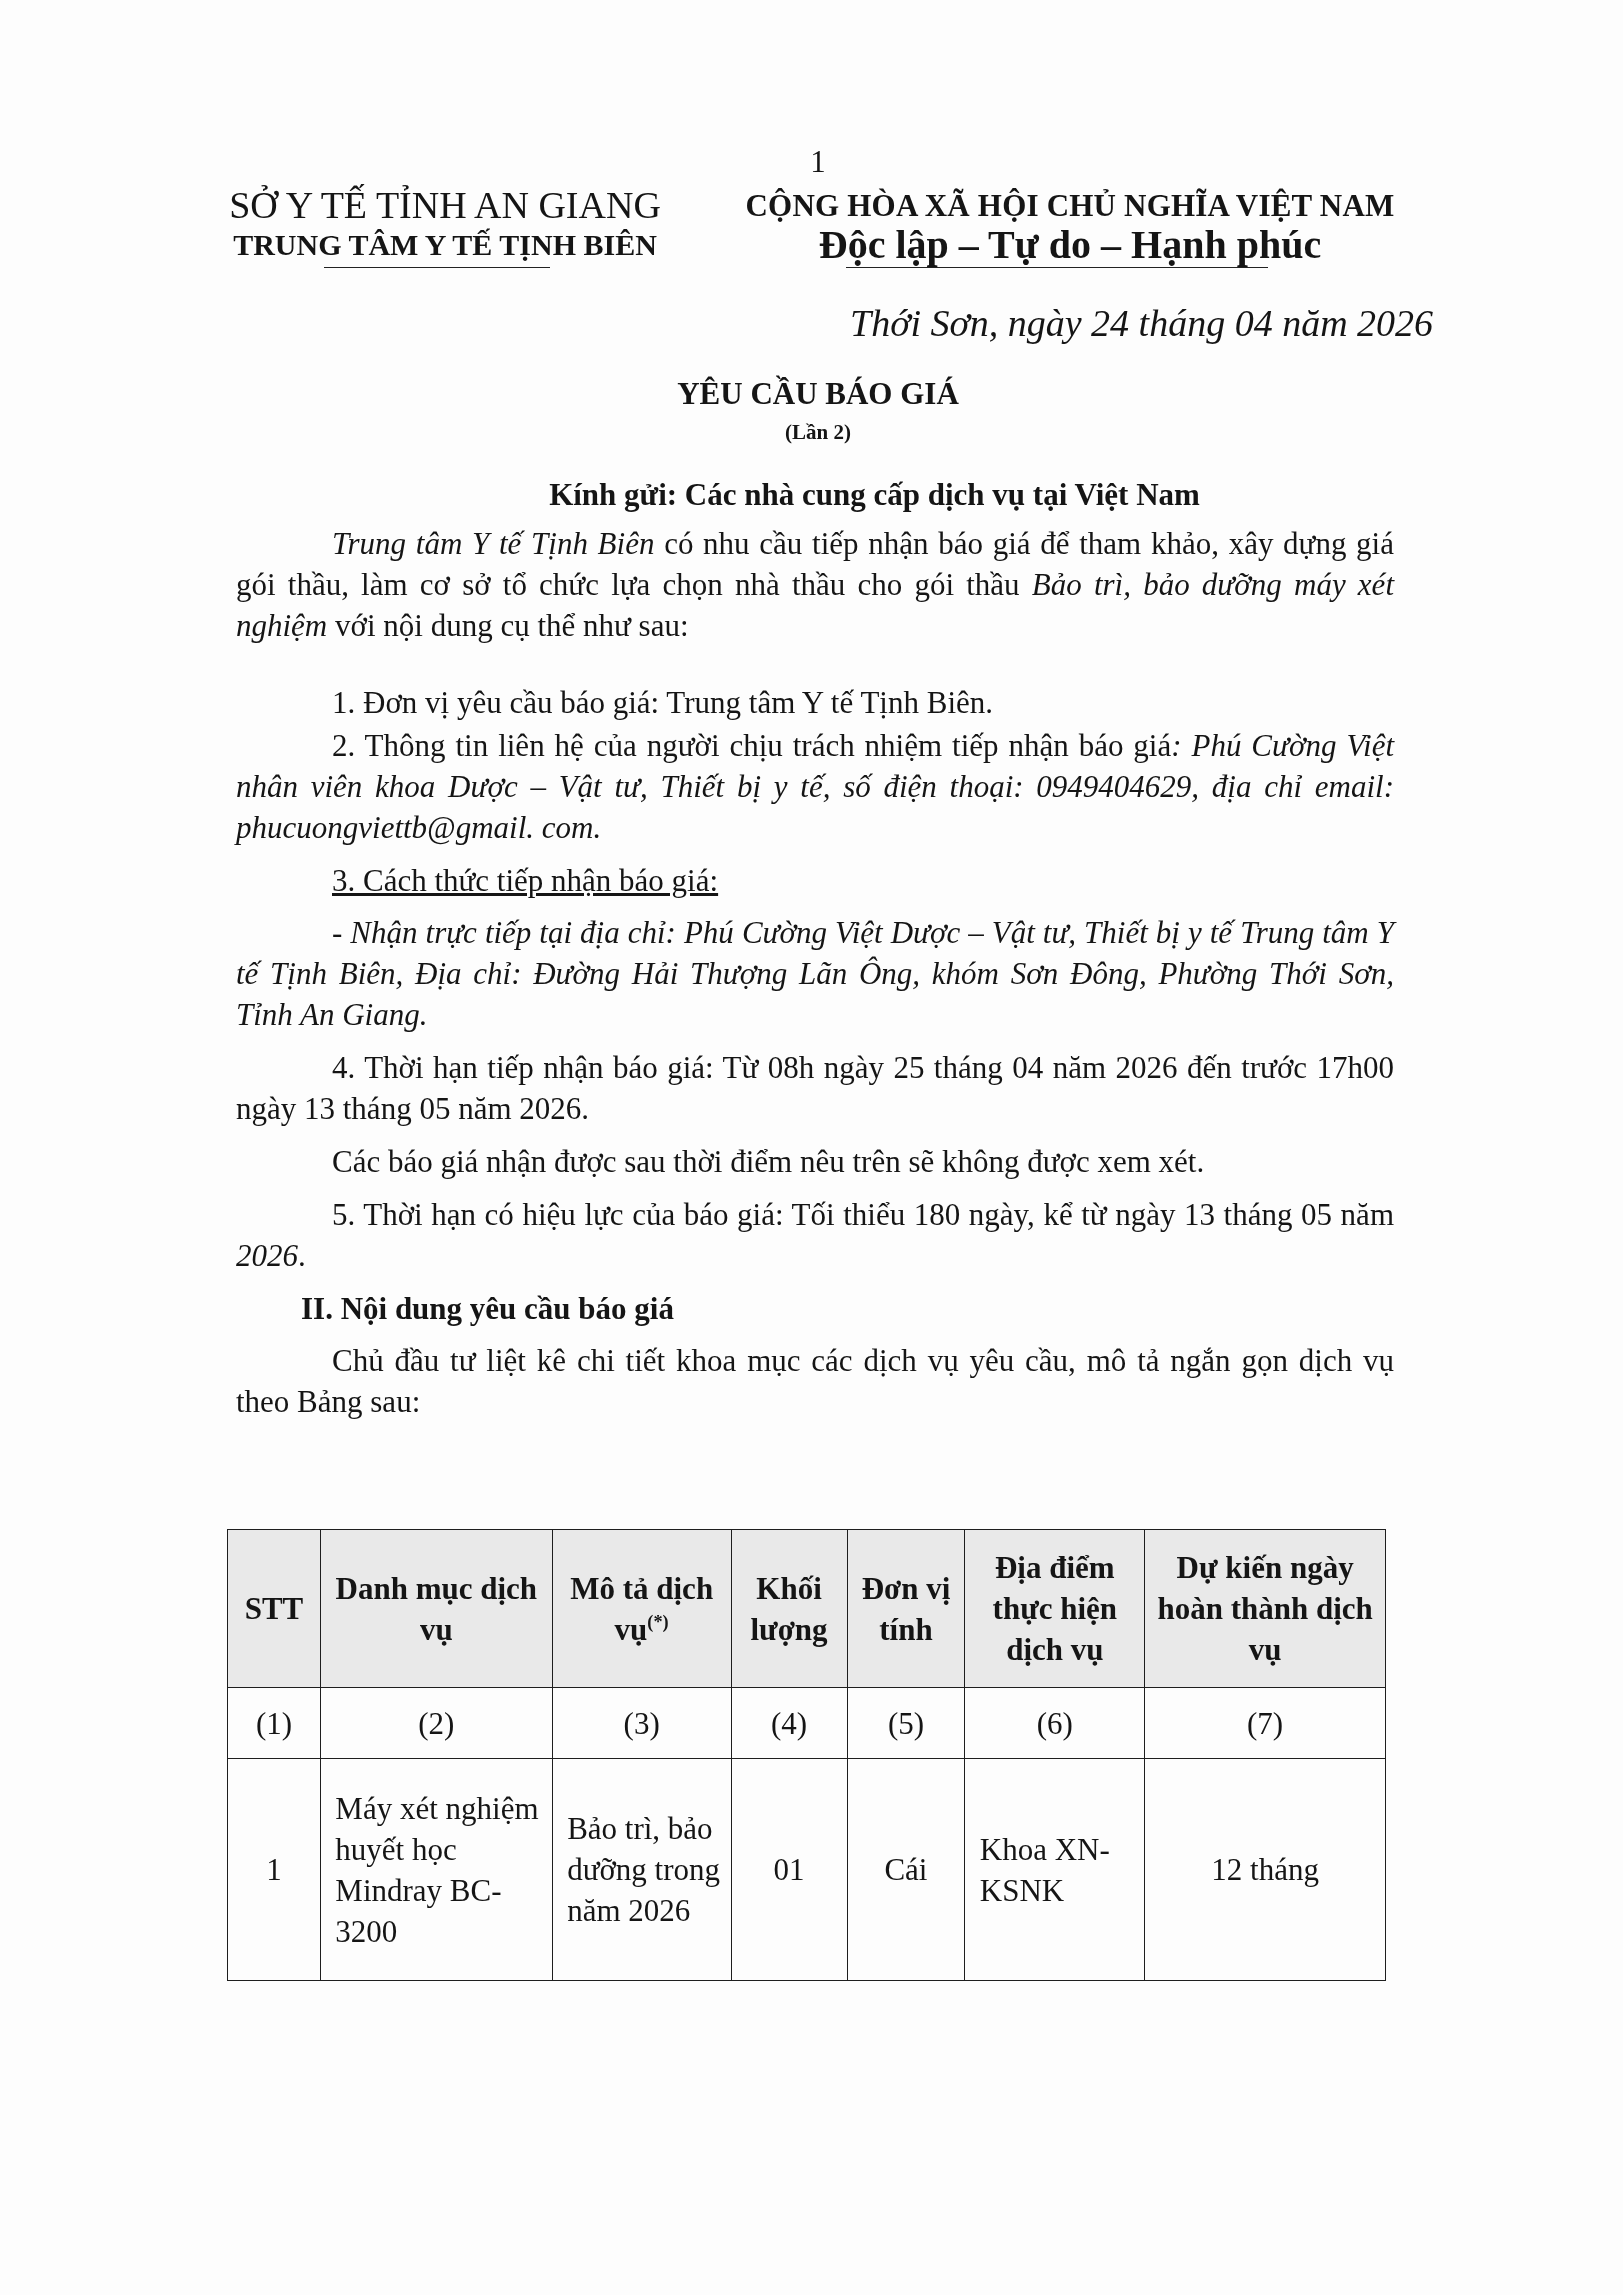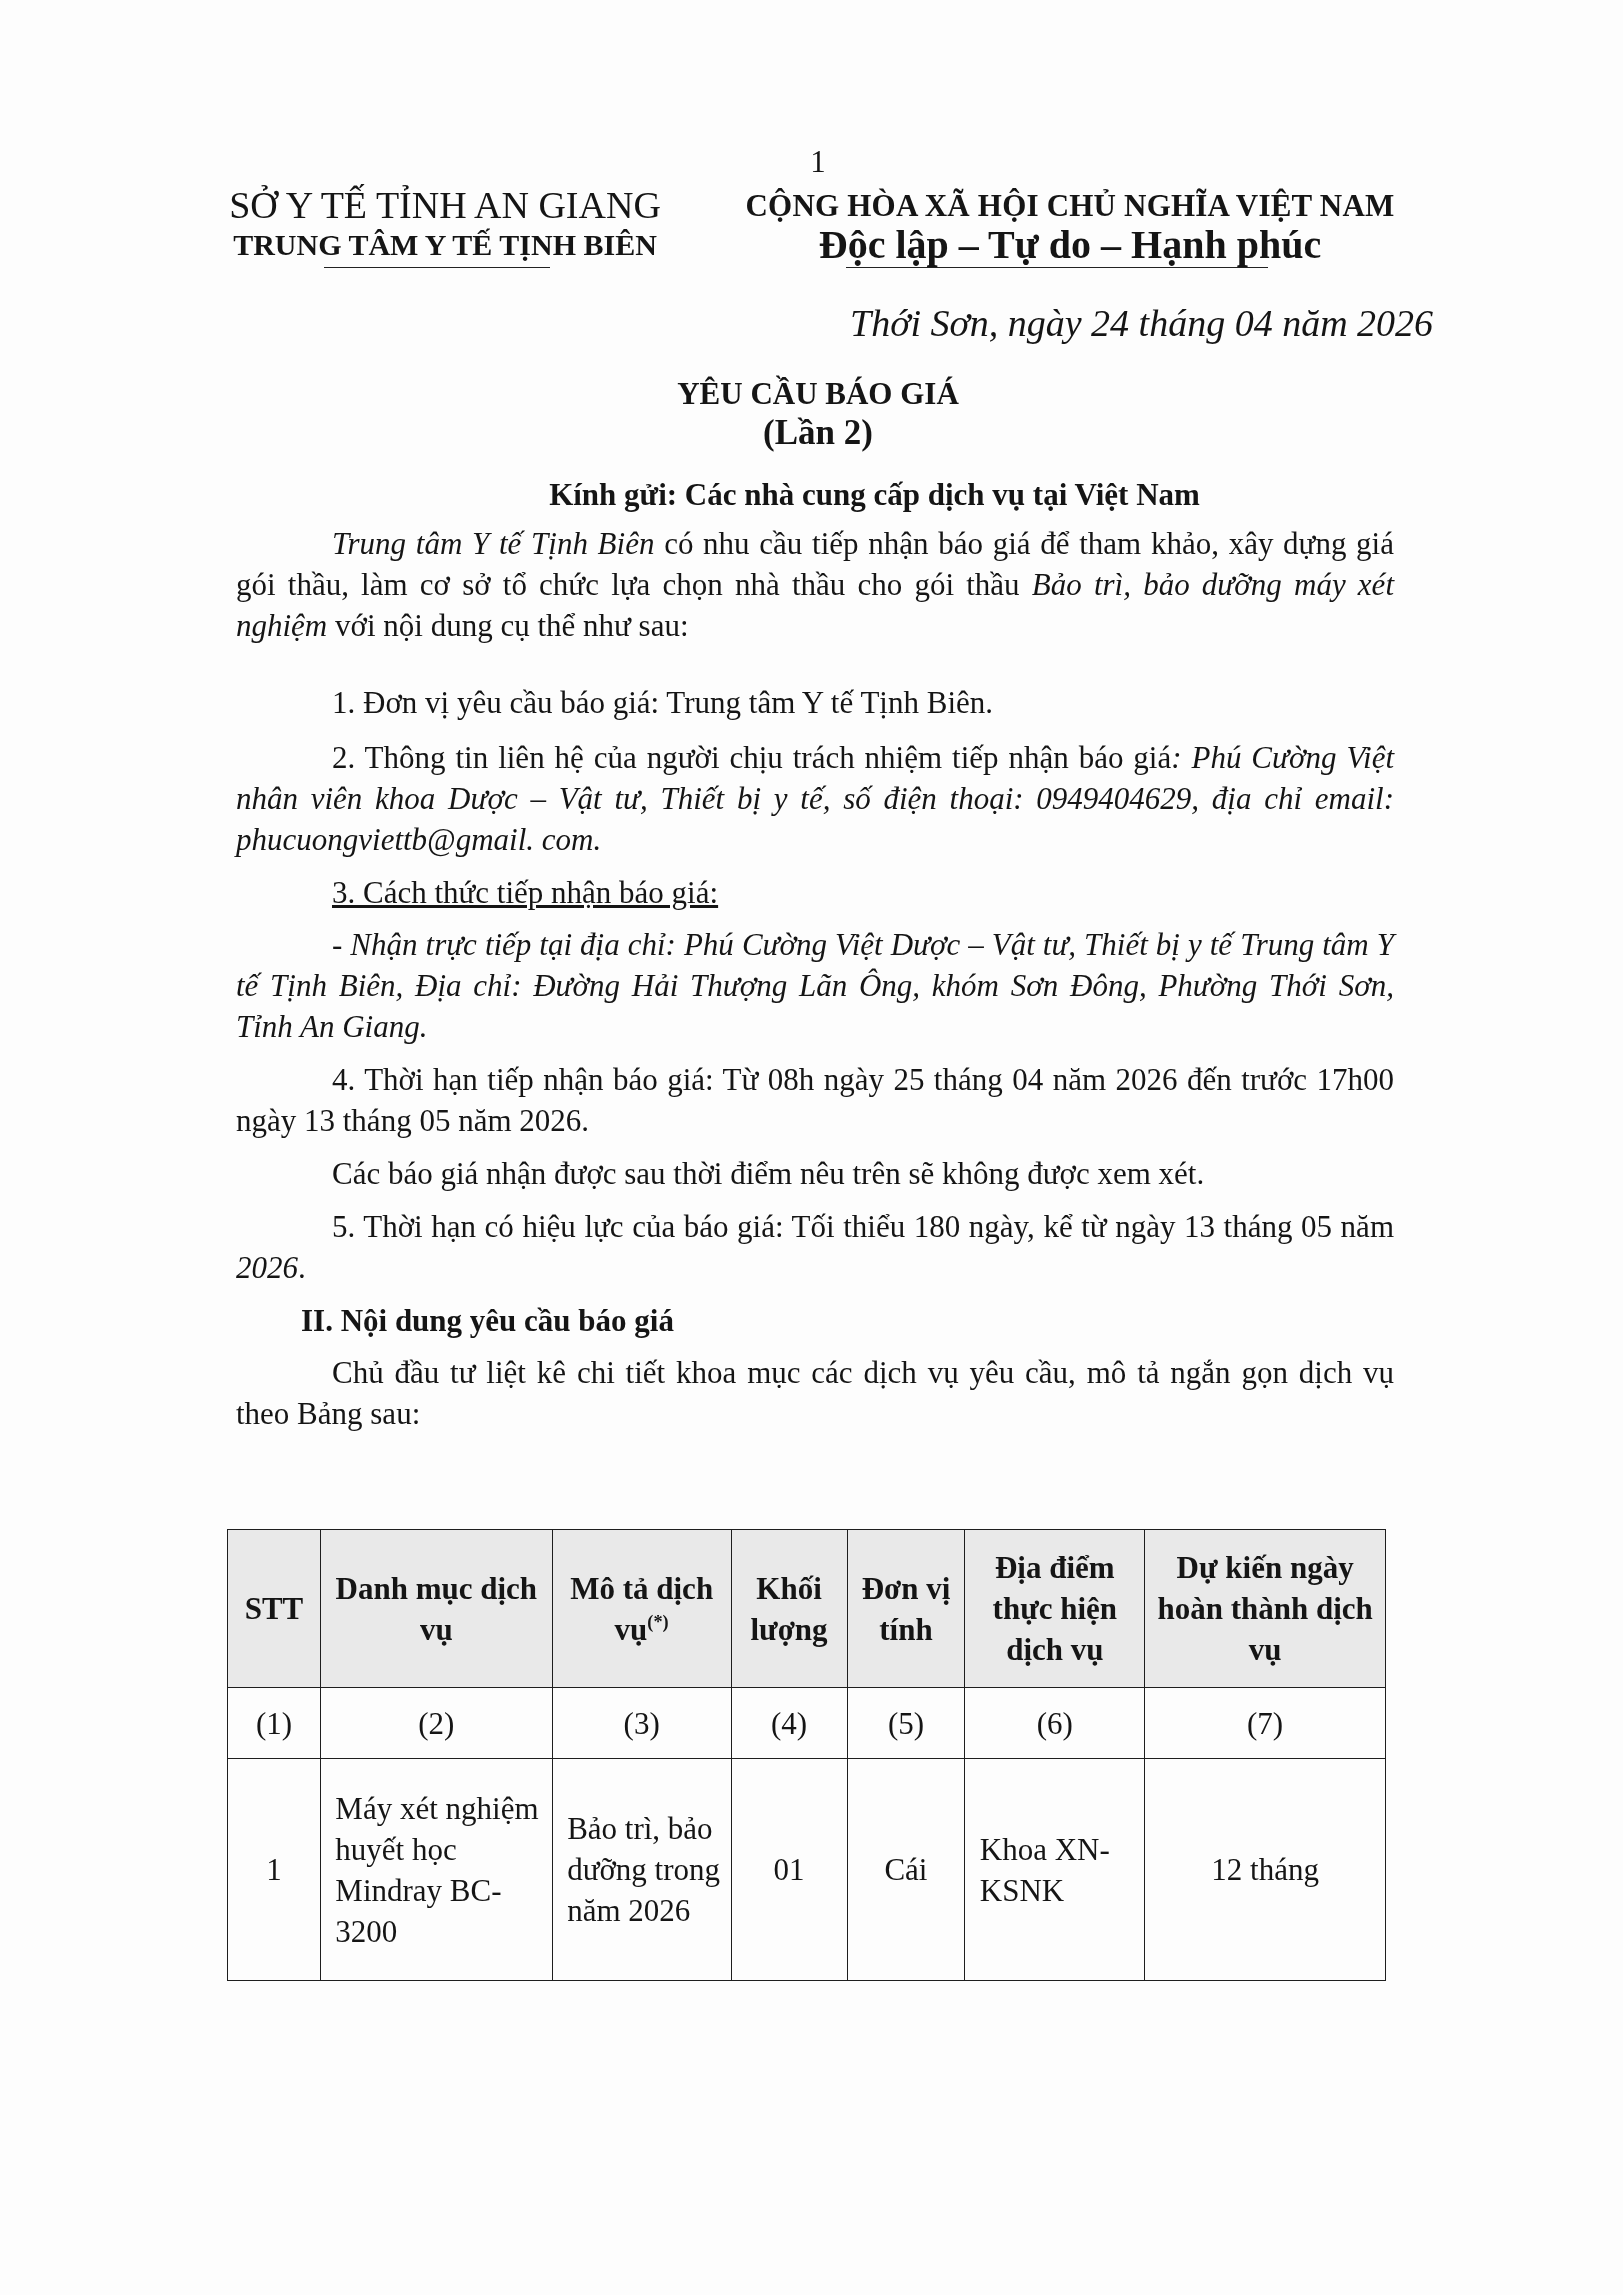--- a/index.html
+++ b/index.html
@@ -12,21 +12,21 @@
   .hdr-left { left:190px; top:186px; width:510px; text-align:center; }
   .hdr-left .l1 { font-size:38px; line-height:39px; }
   .hdr-left .l2 { font-size:30px; line-height:39px; font-weight:bold; }
   .hdr-left .rule { width:226px; height:0; border-top:1.3px solid #222; margin:2.6px auto 0; position:relative; left:-8.5px; }
   .hdr-right { left:707px; top:186px; width:726px; text-align:center; }
   .hdr-right .l1 { font-size:31px; line-height:39px; font-weight:bold; letter-spacing:0.2px; }
   .hdr-right .l2 { font-size:40px; line-height:39px; font-weight:bold; }
   .hdr-right .rule { width:422px; height:0; border-top:1.3px solid #222; margin:2.6px auto 0; position:relative; left:-13px; }
   .date { left:850px; top:304px; font-size:38px; line-height:39px; }
   .title { left:458px; top:374px; width:720px; text-align:center; font-size:31px; font-weight:bold; line-height:39px; }
-  .title2 { left:458px; top:413px; width:720px; text-align:center; font-size:35px; font-weight:bold; line-height:39px; }
+  .title2 { left:458px; top:413px; width:720px; text-align:center; font-size:21px; font-weight:bold; line-height:39px; }
   .kinhgui { left:446px; top:474px; width:857px; text-align:center; font-size:31px; font-weight:bold; line-height:41px; }
   .body { left:236px; width:1158px; font-size:31px; line-height:41px; text-align:justify; }
   .body .ind { text-indent:96px; }
   .i { font-style:italic; }
   .b { font-weight:bold; }
   .para { margin:0; }
   table.req {
     position:absolute; left:227px; top:1529px; width:1159px; border-collapse:collapse;
     font-size:31px; line-height:41px;
   }
@@ -61,21 +61,21 @@
 <div class="abs kinhgui">Kính gửi: Các nhà cung cấp dịch vụ tại Việt Nam</div>
 
 <div class="abs body" style="top:523px;">
   <p class="para ind">
     <span class="i">Trung tâm Y tế Tịnh Biên</span><span> có nhu cầu tiếp nhận báo giá để tham khảo, xây dựng giá gói thầu, làm cơ sở tổ chức lựa chọn nhà thầu cho gói thầu </span><span class="i">Bảo trì, bảo dưỡng máy xét nghiệm</span><span> với nội dung cụ thể như sau:</span>
   </p>
 </div>
 
 <div class="abs body" style="top:670px;">
   <p class="para ind" style="margin-top:11.8px;">1. Đơn vị yêu cầu báo giá: Trung tâm Y tế Tịnh Biên.</p>
-  <p class="para ind" style="margin-top:14px;"><span>2. Thông tin liên hệ của người chịu trách nhiệm tiếp nhận báo giá</span><span class="i">: Phú Cường Việt nhân viên khoa Dược – Vật tư, Thiết bị y tế, số điện thoại: 0949404629, địa chỉ email: phucuongviettb@gmail. com.</span></p>
+  <p class="para ind" style="margin-top:2px;"><span>2. Thông tin liên hệ của người chịu trách nhiệm tiếp nhận báo giá</span><span class="i">: Phú Cường Việt nhân viên khoa Dược – Vật tư, Thiết bị y tế, số điện thoại: 0949404629, địa chỉ email: phucuongviettb@gmail. com.</span></p>
   <p class="para ind" style="margin-top:11.8px;text-decoration:underline;">3. Cách thức tiếp nhận báo giá:</p>
   <p class="para ind i" style="margin-top:11.8px;">- Nhận trực tiếp tại địa chỉ: Phú Cường Việt Dược – Vật tư, Thiết bị y tế Trung tâm Y tế Tịnh Biên, Địa chỉ: Đường Hải Thượng Lãn Ông, khóm Sơn Đông, Phường Thới Sơn, Tỉnh An Giang.</p>
   <p class="para ind" style="margin-top:11.8px;">4. Thời hạn tiếp nhận báo giá: Từ 08h ngày 25 tháng 04 năm 2026 đến trước 17h00 ngày 13 tháng 05 năm 2026.</p>
   <p class="para ind" style="margin-top:11.8px;">Các báo giá nhận được sau thời điểm nêu trên sẽ không được xem xét.</p>
   <p class="para ind" style="margin-top:11.8px;"><span>5. Thời hạn có hiệu lực của báo giá: Tối thiểu 180 ngày, kể từ ngày 13 tháng 05 năm </span><span class="i">2026</span><span>.</span></p>
   <p class="para b" style="margin-top:11.8px; text-indent:65px;">II. Nội dung yêu cầu báo giá</p>
   <p class="para ind" style="margin-top:11.8px;">Chủ đầu tư liệt kê chi tiết khoa mục các dịch vụ yêu cầu, mô tả ngắn gọn dịch vụ theo Bảng sau:</p>
 </div>
 
 <table class="req">

